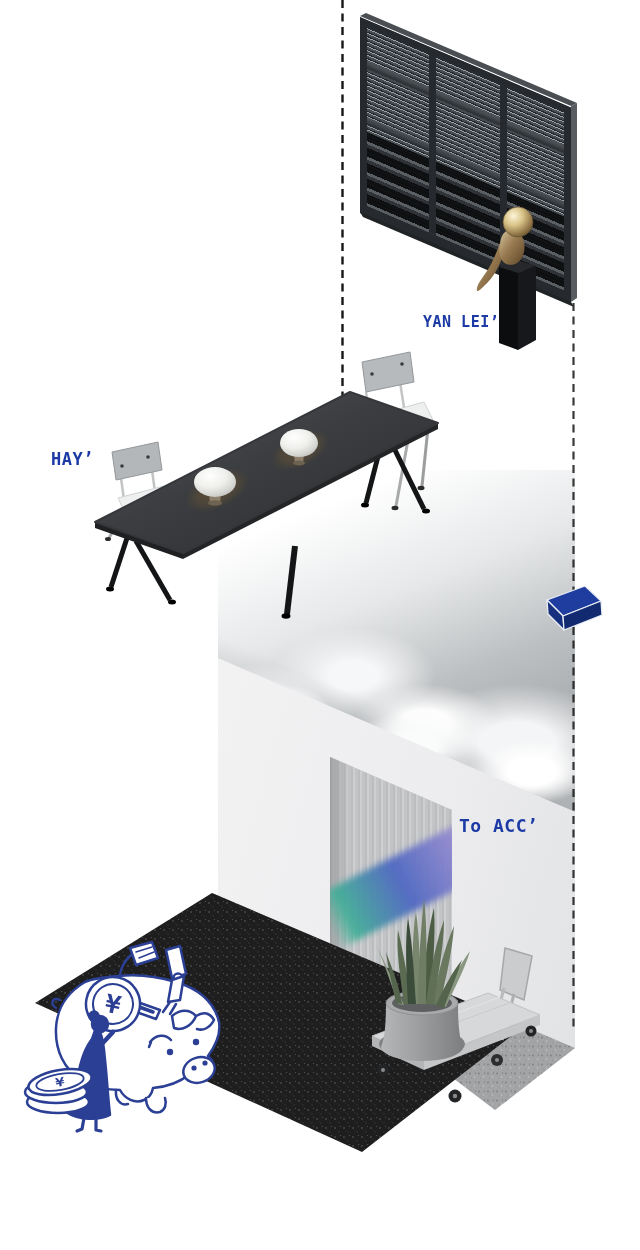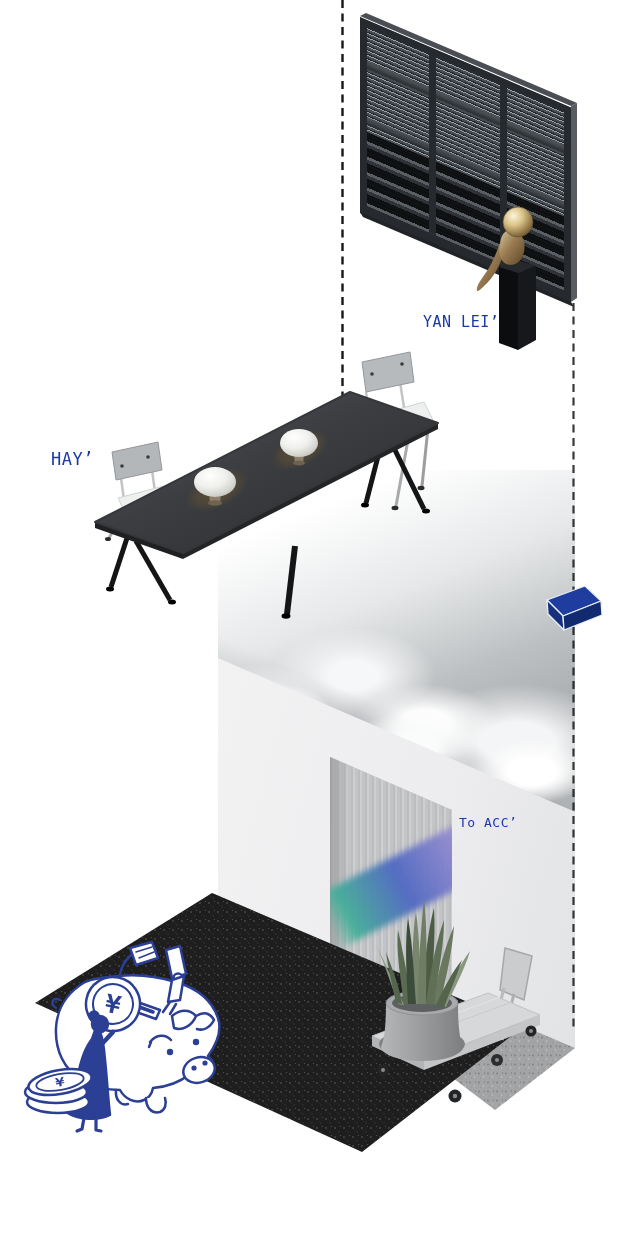--- a/index.html
+++ b/index.html
@@ -1,18 +1,18 @@
 <!DOCTYPE html>
 <html><head>
 <meta charset="utf-8">
 <style>
   html,body{margin:0;padding:0;background:#fff;}
   #canvas{position:relative;width:640px;height:1250px;background:#ffffff;overflow:hidden;
           font-family:"DejaVu Sans Mono", monospace;}
-  .plabel{position:absolute;font-weight:400;color:#1c3aa5;letter-spacing:.5px;white-space:pre;
+  .plabel{position:absolute;font-weight:700;color:#1c3aa5;letter-spacing:.5px;white-space:pre;
           font-family:"DejaVu Sans Mono", monospace;text-align:center;}
   
   .cloud{position:absolute;left:218px;top:470px;width:357px;height:342px;
     clip-path:polygon(0 0,100% 0,100% 100%,0 56%);
     background:
       radial-gradient(90px 55px at 12% 68%, #ffffff 25%, rgba(255,255,255,0) 70%),
       radial-gradient(120px 70px at 38% 60%, #f6f7f8 20%, rgba(246,247,248,0) 68%),
       radial-gradient(110px 60px at 58% 74%, #fdfdfd 22%, rgba(253,253,253,0) 65%),
       radial-gradient(150px 85px at 84% 80%, #f4f5f6 25%, rgba(244,245,246,0) 70%),
       radial-gradient(100px 60px at 70% 97%, #ffffff 28%, rgba(255,255,255,0) 70%),
@@ -296,14 +296,14 @@
 
     <g stroke="#e9eef7" stroke-width="1.3" stroke-linejoin="round">
       <polygon points="547,600 585,586 601,601 563,616" fill="#1f3d9e"></polygon>
       <polygon points="547,600 563,616 564,630 548,614" fill="#16307e"></polygon>
       <polygon points="563,616 601,601 602,615 564,630" fill="#122a70"></polygon>
     </g>
   </svg>
 
   <div class="plabel" style="left:423px;top:313px;font-size:15px">YAN LEI’</div>
   <div class="plabel" style="left:51px;top:449px;font-size:17px">HAY’</div>
-  <div class="plabel" style="left:459px;top:815px;font-size:13px">To ACC’</div>
+  <div class="plabel" style="left:459px;top:815px;font-size:18px">To ACC’</div>
 </div>
 
 </body></html>

